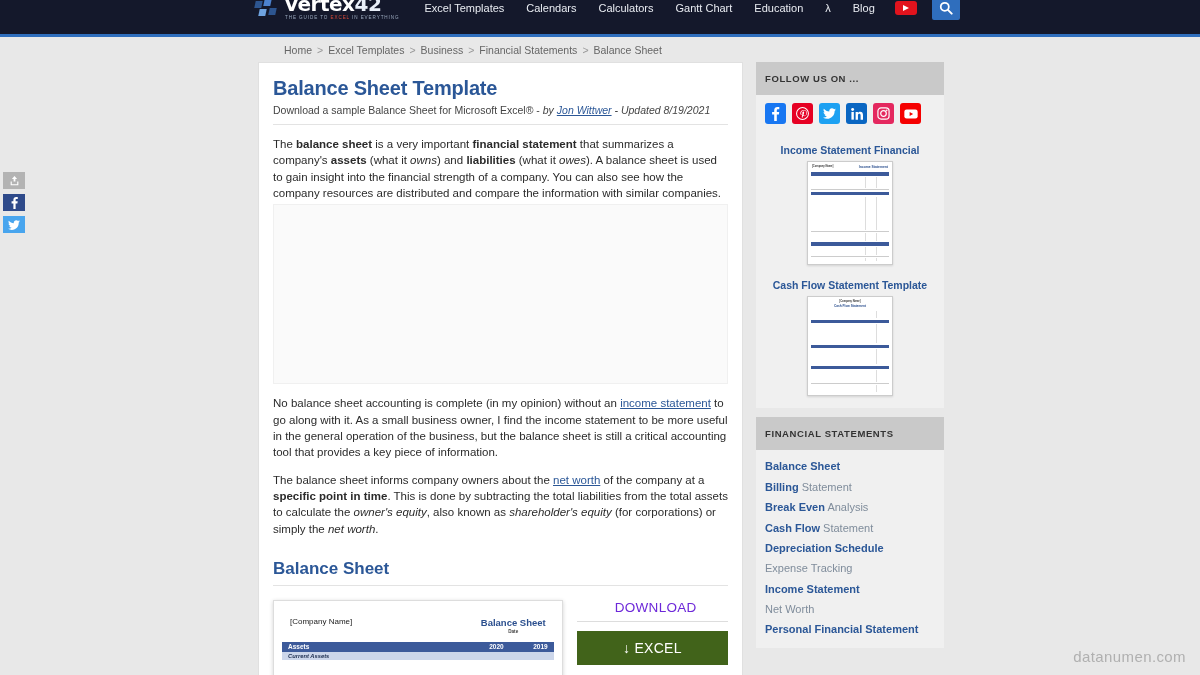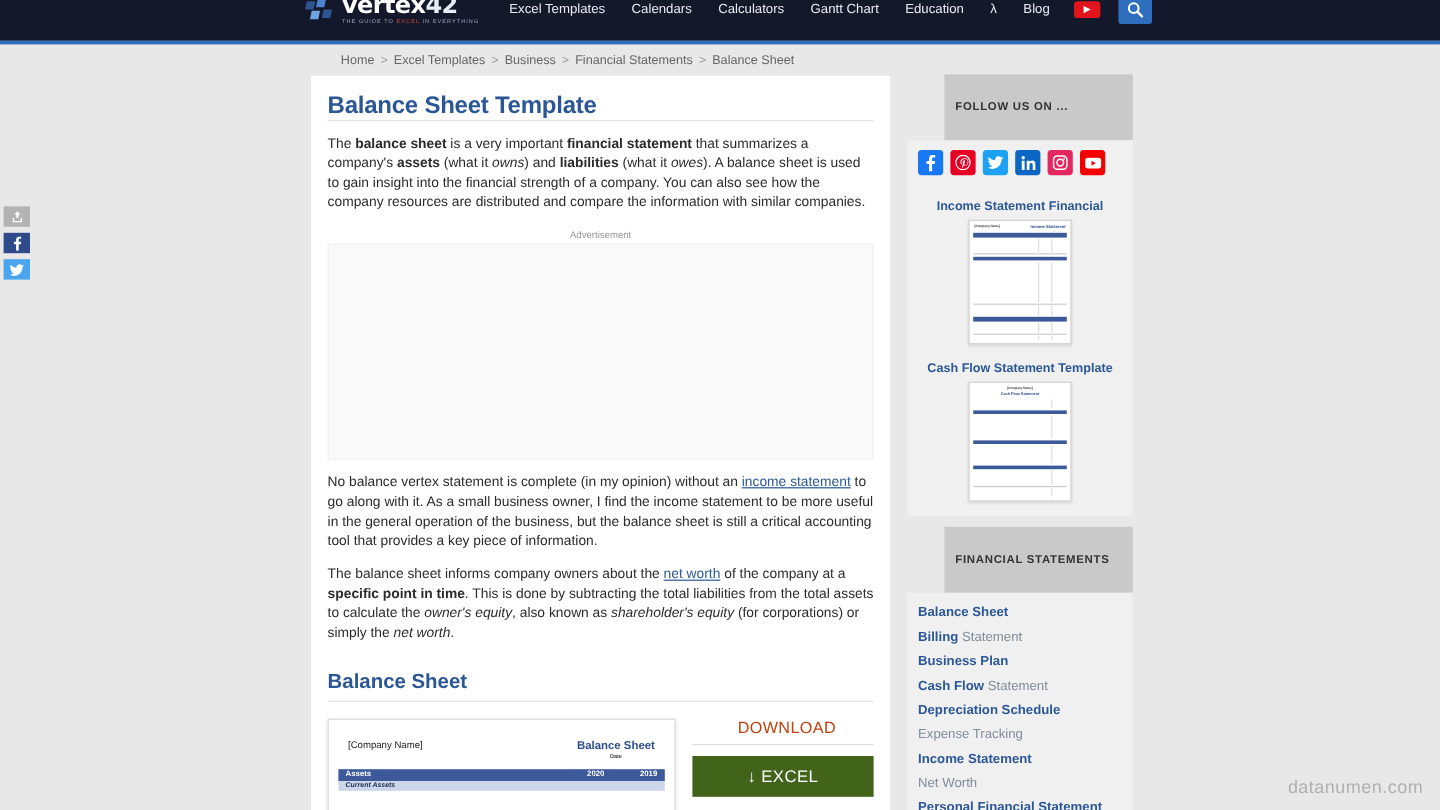--- a/index.html
+++ b/index.html
@@ -151,34 +151,34 @@
   }
   .ss-bar .lbl { flex:1; }
   .ss-bar .y { width:44px; text-align:right; }
   .ss-sub {
     background:#ccd6ea; font-size:5.8px; font-weight:bold; font-style:italic;
     color:#1a2b4d; padding:1.2px 6px;
   }
 
   
   #dl-col { width:157px; }
-  #dl-title { font-size:13.5px; color:#c2410c; letter-spacing:0.3px;padding-left:38px; }
+  #dl-title { font-size:13.5px; color:#6d28d9; letter-spacing:0.3px;padding-left:38px; }
   #dl-rule { border-top:1px solid #ddd; margin-top:6px; }
   .dl-btn {
     display:block; width:100%; background:#41631a; color:#fff;
     text-align:center; font-size:14px; padding:9px 0;
     margin-top:9px; border:none; cursor:pointer;
     font-family:"Liberation Sans", sans-serif; letter-spacing:0.3px;
   }
 
   
   #sidebar { position:absolute; left:756px; top:62px; width:188px; }
   .side-head {
     background:#c9c9c9; color:#333; font-size:9.5px; font-weight:bold;
-    letter-spacing:0.6px; padding:22px 9px;margin-left:31px;
+    letter-spacing:0.6px; padding:11px 9px;
   }
   .side-body { background:#f0f0f0; padding:8px 9px 10px 9px; }
   #social-row { display:flex; gap:6px; justify-content:flex-start; }
   .soc {
     width:21px; height:21px; border-radius:3px;
     display:flex; align-items:center; justify-content:center; cursor:pointer;
   }
   .soc-fb { background:#1877f2; }
   .soc-pi { background:#e60023; }
   .soc-tw { background:#1da1f2; }
@@ -287,31 +287,33 @@
   </div>
   <div class="share-btn sb-tw">
     <svg width="12" height="10" viewBox="0 0 16 13">
         <path d="M16 1.6c-.6.3-1.2.4-1.9.5.7-.4 1.2-1 1.4-1.8-.6.4-1.3.6-2.1.8C12.8.4 12 0 11 0 9.2 0 7.7 1.5 7.7 3.3c0 .3 0 .5.1.7C5.1 3.9 2.7 2.6 1.1.7c-.3.5-.4 1-.4 1.6 0 1.1.6 2.1 1.5 2.7-.5 0-1-.2-1.5-.4 0 1.6 1.1 2.9 2.6 3.2-.3.1-.6.1-.9.1-.2 0-.4 0-.6-.1.4 1.3 1.6 2.3 3.1 2.3-1.1.9-2.5 1.4-4.1 1.4H0c1.5.9 3.2 1.5 5 1.5 6 0 9.3-5 9.3-9.3v-.4c.7-.5 1.2-1 1.7-1.7z" fill="#fff"></path>
       </svg>
   </div>
 </div>
 
 <div id="main-card">
   <h1 id="page-title">Balance Sheet Template</h1>
+  <div id="subtitle">
+    <span>Download a sample Balance Sheet for Microsoft Excel® - </span><span class="it">by </span><span class="au">Jon Wittwer</span><span class="it"> - Updated 8/19/2021</span>
+  </div>
   <div id="title-rule"></div>
 
   <p class="body-p">
     <span>The </span><b>balance sheet</b><span> is a very important </span><b>financial statement</b><span> that summarizes a company's </span><b>assets</b><span> (what it </span><i>owns</i><span>) and </span><b>liabilities</b><span> (what it </span><i>owes</i><span>). A balance sheet is used to gain insight into the financial strength of a company. You can also see how the company resources are distributed and compare the information with similar companies.</span>
   </p>
 
-  <div id="ad-label">Advertisement</div>
   <div id="ad-box"></div>
 
   <p class="body-p">
-    <span>No balance vertex statement is complete (in my opinion) without an </span><a>income statement</a><span> to go along with it. As a small business owner, I find the income statement to be more useful in the general operation of the business, but the balance sheet is still a critical accounting tool that provides a key piece of information.</span>
+    <span>No balance sheet accounting is complete (in my opinion) without an </span><a>income statement</a><span> to go along with it. As a small business owner, I find the income statement to be more useful in the general operation of the business, but the balance sheet is still a critical accounting tool that provides a key piece of information.</span>
   </p>
 
   <p class="body-p">
     <span>The balance sheet informs company owners about the </span><a>net worth</a><span> of the company at a </span><b>specific point in time</b><span>. This is done by subtracting the total liabilities from the total assets to calculate the </span><i>owner's equity</i><span>, also known as </span><i>shareholder's equity</i><span> (for corporations) or simply the </span><i>net worth</i><span>.</span>
   </p>
 
   <h2 id="bs-heading">Balance Sheet</h2>
   <div id="bs-rule"></div>
 
   <div id="bs-row">
@@ -564,21 +566,21 @@
             <span class="bx">&nbsp;</span>
           </div>
       </div>
     </div>
   </div>
 
   <div class="side-head" style="margin-top:9px;">FINANCIAL STATEMENTS</div>
   <div id="fin-list">
     <a class="fin-item"><b>Balance Sheet</b><span class="dim"></span></a>
     <a class="fin-item"><b>Billing</b><span class="dim"> Statement</span></a>
-    <a class="fin-item"><b>Business Plan</b><span class="dim"></span></a>
+    <a class="fin-item"><b>Break Even</b><span class="dim"> Analysis</span></a>
     <a class="fin-item"><b>Cash Flow</b><span class="dim"> Statement</span></a>
     <a class="fin-item"><b>Depreciation Schedule</b><span class="dim"></span></a>
     <a class="fin-item"><b></b><span class="dim">Expense Tracking</span></a>
     <a class="fin-item"><b>Income Statement</b><span class="dim"></span></a>
     <a class="fin-item"><b></b><span class="dim">Net Worth</span></a>
     <a class="fin-item"><b>Personal Financial Statement</b><span class="dim"></span></a>
   </div>
 </div>
 
 <div id="watermark">datanumen.com</div>

